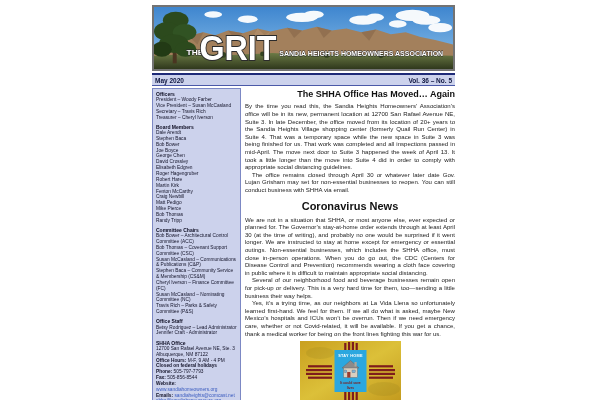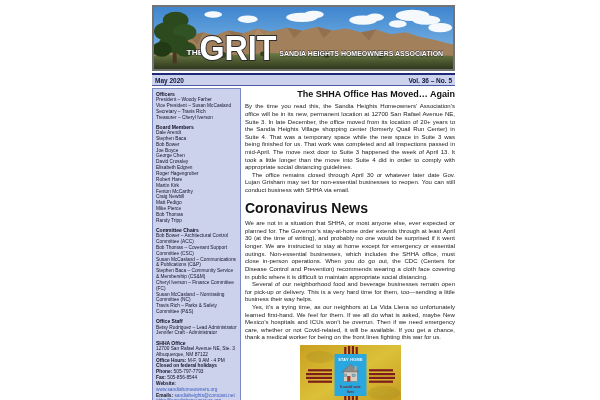--- a/index.html
+++ b/index.html
@@ -25,21 +25,21 @@
   .sb-header { font-weight:bold; font-size:5px; margin-top:3.5px; color:#0d0d22; }
   .sb-header:first-child { margin-top:0; }
   .sb-line { }
   .sb-label { font-weight:bold; }
   .sb-bold { font-weight:bold; }
   a.link { color:#3a5bbf; text-decoration:none; }
 
   
   .main { flex:1; font-size:6.05px; line-height:1.26; color:#1b1b1b; text-align:justify; }
   .headline { font-size:9px; font-weight:bold; text-align:right; color:#111; margin:1px 0 3px 0; }
-  .headline2 { font-size:14px; font-weight:bold; color:#111; margin:5px 0 3px 0; }
+  .headline2 { font-size:11px; font-weight:bold; text-align:center; color:#111; margin:5px 0 3px 0; }
   .main p { margin:0; }
   .main p.indent { text-indent:7px; }
 
   .flagwrap { width:101px; height:61px; margin:3px auto 0 auto; }
   .flagwrap svg { display:block; width:100%; height:100%; }
   .flag-text { font-family:"Liberation Sans", sans-serif; font-weight:bold; }
 </style>
 </head>
 <body>
 

